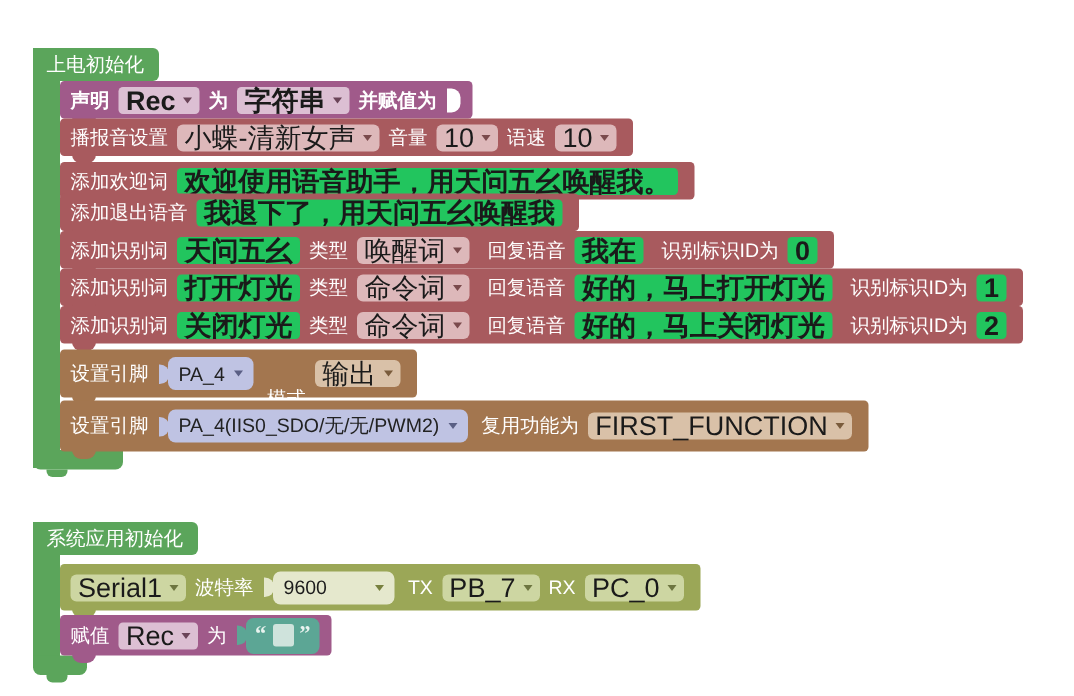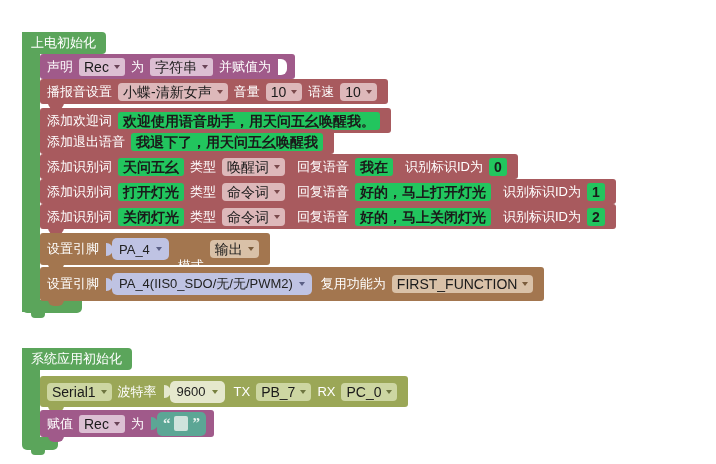--- a/index.html
+++ b/index.html
@@ -106,21 +106,21 @@
   .stmt .txt.first { margin-left: 0; }
 
   
   .field {
     display: inline-flex;
     align-items: center;
     height: 18px;
     padding: 0 5px;
     margin: 0 3px;
     border-radius: 4px;
-    font-size: 14px;
+    font-size: 18px;
     color: #1a1a1a;
     line-height: 18px;
     white-space: nowrap;
   }
   .field.lite-rose   { background: #ddb8ba; }
   .field.lite-brown  { background: #d9c1a8; }
   .field.lite-olive  { background: #cdd6a2; text-align: right; }
   .field .caret {
     display: inline-block;
     margin-left: 5px;
@@ -207,21 +207,21 @@
 <body>
 
 <div id="workspace">
 
   <div class="hat-spine" style="left:22px; top:32px; height:280px;"></div>
 
   <div class="hat-label" style="left:22px; top:32px;">上电初始化</div>
 
   <div class="hat-foot" style="left:22px; top:300px; width:60px;"></div>
 
-  <div class="stmt c-purple" style="left:40px; top:54px; height:25px;">
+  <div class="stmt c-purple" style="left:40px; top:54px; height:25px;font-weight:bold;">
     <div class="notch-bot"></div>
     <span class="txt first">声明</span>
     <span class="field textin-purple">
       <span>Rec</span>
       <i class="caret"></i>
     </span>
     <span class="txt">为</span>
     <span class="field textin-purple">
       <span>字符串</span>
       <i class="caret"></i>
@@ -348,21 +348,21 @@
 
   <div class="stmt c-olive" style="left:40px; top:376px; height:31px;">
     <div class="notch-bot"></div>
     <span class="field lite-olive" style="margin-left:0;">
       <span>Serial1</span>
       <i class="caret"></i>
     </span>
     <span class="txt">波特率</span>
     <span class="socket">
       <span class="plug" style="background:#e5e8cd;"></span>
-      <span class="reporter" style="background:#e5e8cd;">
+      <span class="reporter" style="background:#e5e8cd;gap:26px;">
         <span>9600</span>
         <i class="caret" style="border-top-color:#77803f;"></i>
       </span>
     </span>
     <span class="txt" style="margin-left:9px;">TX</span>
     <span class="field lite-olive">
       <span>PB_7</span>
       <i class="caret"></i>
     </span>
     <span class="txt">RX</span>

